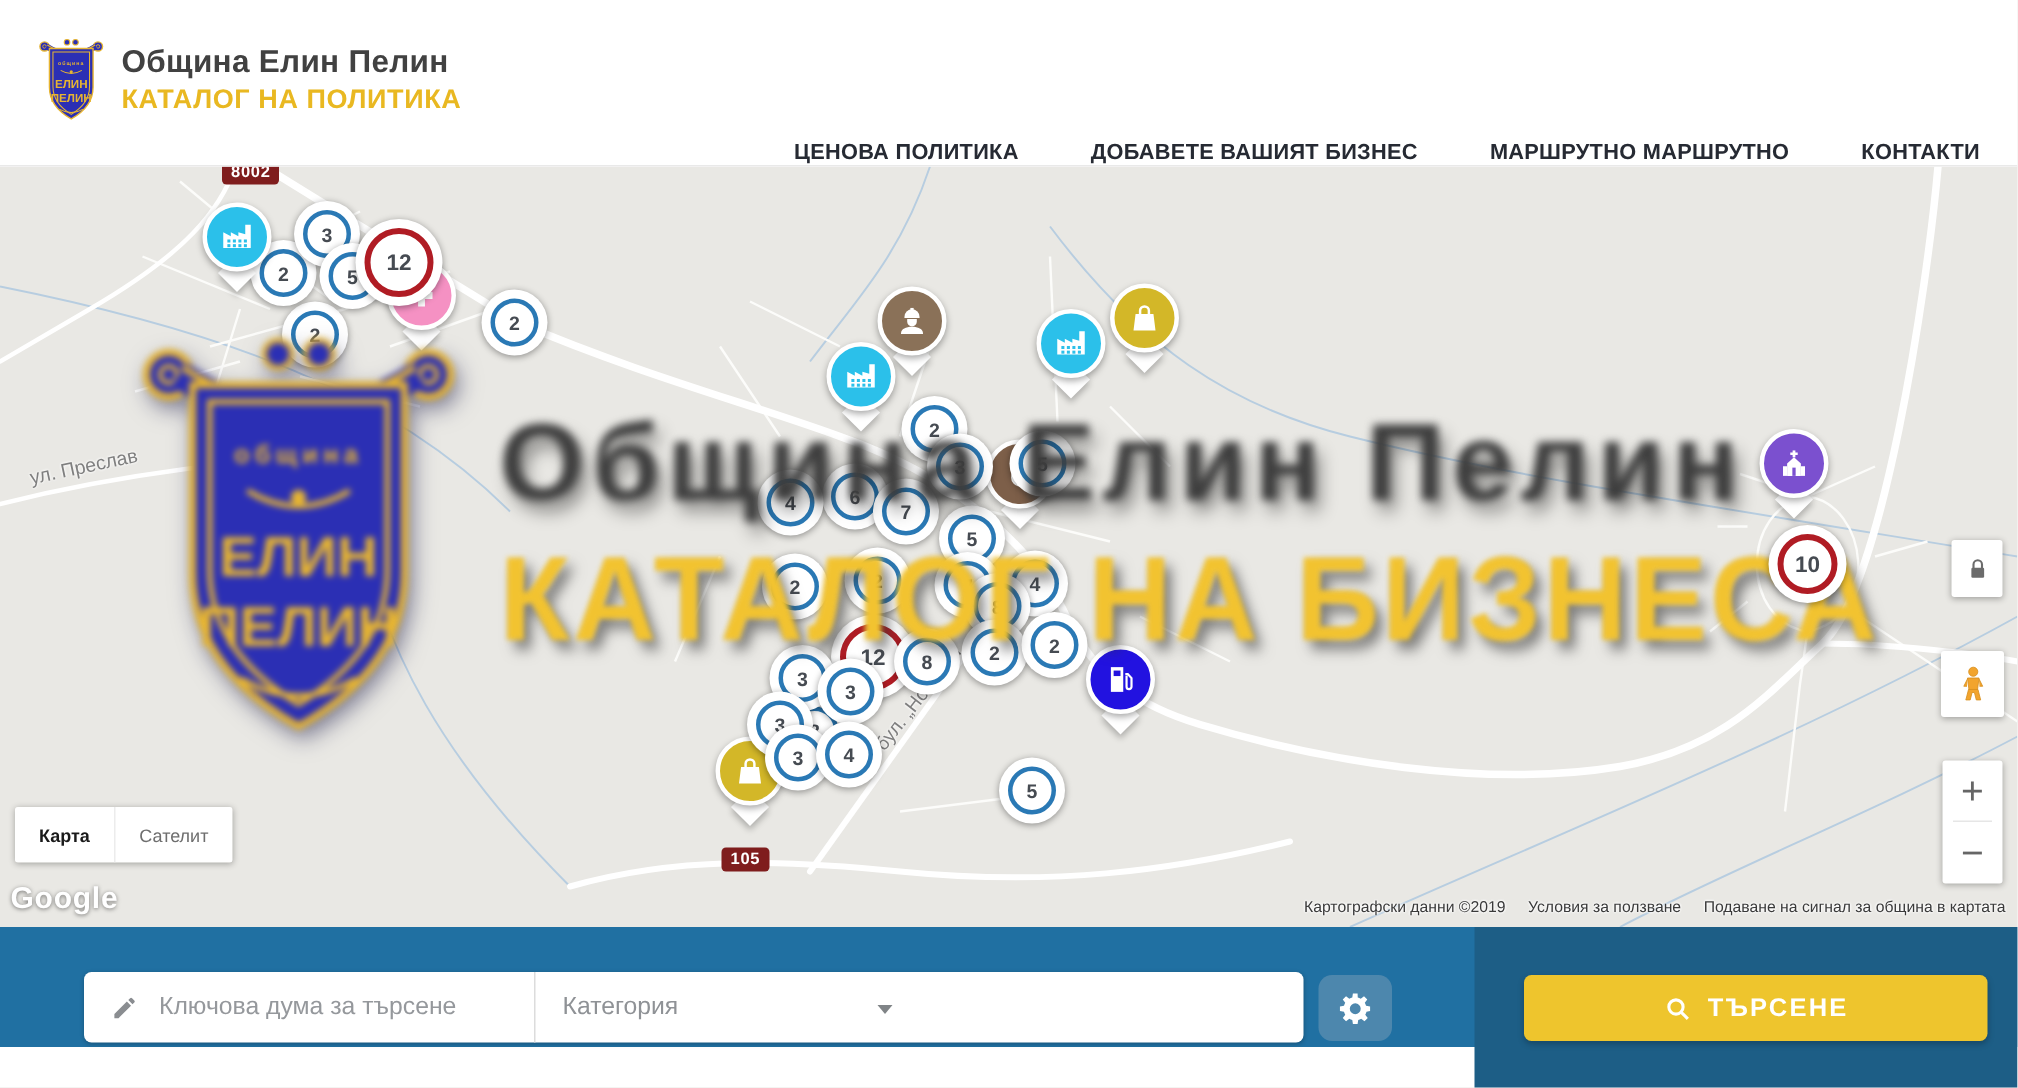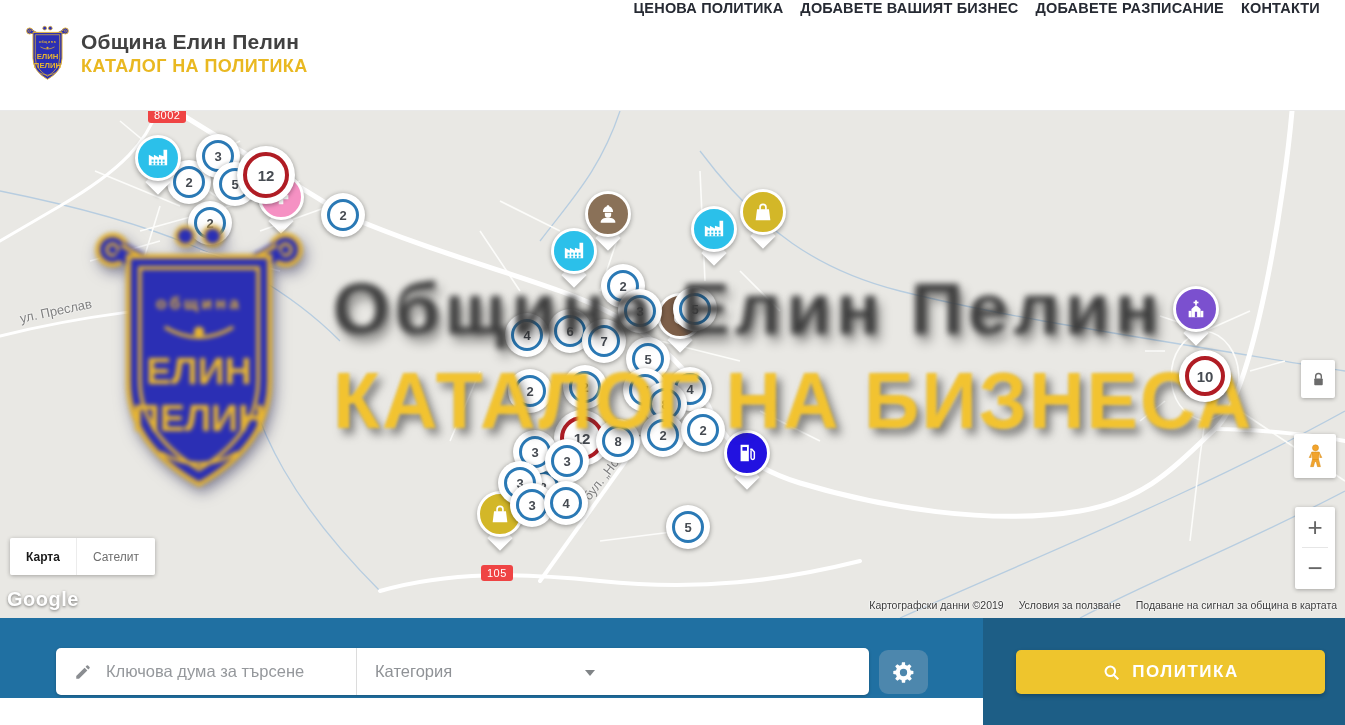--- a/index.html
+++ b/index.html
@@ -4,27 +4,27 @@
 <style>
   html,body{margin:0;padding:0}
   body{width:1345px;height:725px;overflow:hidden;font-family:"Liberation Sans",sans-serif;background:#fff}
 
   
   .header{position:relative;height:110px;background:#fff;border-bottom:1px solid #e9e9e9;z-index:100}
   .logo{position:absolute;left:24px;top:23px;display:flex;align-items:center;gap:10px;cursor:pointer}
   .logo-crest{width:47px;height:61px}
   .logo-title{font-size:21px;font-weight:700;color:#414141;line-height:1.1;letter-spacing:.2px}
   .logo-sub{font-size:18px;font-weight:700;color:#e9b821;letter-spacing:.4px;margin-top:2px}
-  .nav{position:absolute;right:25px;top:0;height:100%;display:flex;align-items:flex-start;gap:17px}
+  .nav{position:absolute;right:25px;top:0;height:100%;display:flex;align-items:flex-end;gap:48px}
   .nav a{font-size:14.5px;font-weight:700;color:#262a33;text-decoration:none;letter-spacing:.2px;white-space:nowrap}
 
   
   .map{position:relative;height:507px;background:#e9e8e4;overflow:hidden}
   .roads{position:absolute;left:0;top:0;z-index:1}
-  .road-badge{position:absolute;background:#ef4444;color:#fff;font-size:11px;font-weight:400;
+  .road-badge{position:absolute;background:#7f1d1d;color:#fff;font-size:11px;font-weight:700;
     padding:2px 6px;border-radius:3px;z-index:5;letter-spacing:.5px}
   .street-label{position:absolute;color:#7f7f7f;font-size:13px;z-index:5;white-space:nowrap;
     text-shadow:0 0 2px #fff,0 0 2px #fff;transform-origin:left center}
 
   
   .cluster{position:absolute;background:#fff;border-radius:50%;box-shadow:0 1px 5px rgba(0,0,0,.4);
     display:flex;align-items:center;justify-content:center;cursor:pointer}
   .cluster .ring{border-radius:50%;display:flex;align-items:center;justify-content:center;
     font-weight:700;color:#464b52;background:#fff}
 
@@ -114,21 +114,21 @@
         <use href="#crest"></use>
       </svg>
     <div>
       <div class="logo-title">Община Елин Пелин</div>
       <div class="logo-sub">КАТАЛОГ НА ПОЛИТИКА</div>
     </div>
   </div>
   <nav class="nav">
     <a href="#">ЦЕНОВА ПОЛИТИКА</a>
     <a href="#">ДОБАВЕТЕ ВАШИЯТ БИЗНЕС</a>
-    <a href="#">ДОБАВЕТЕ РАЗПИСАНИЕ</a>
+    <a href="#">МАРШРУТНО МАРШРУТНО</a>
     <a href="#">КОНТАКТИ</a>
   </nav>
 </div>
 
 <div class="map">
   <svg class="roads" width="1345" height="507">
     <g stroke="#b7cde0" stroke-width="1.3" fill="none">
       <path d="M0 80 C150 110 260 150 340 230"></path>
       <path d="M620 0 C600 60 570 90 540 130"></path>
       <path d="M700 40 C760 120 820 160 900 180 C1000 205 1100 220 1345 260"></path>
@@ -433,16 +433,16 @@
     <svg viewBox="0 0 24 24" width="25" height="25">
       <path fill="#fff" fill-rule="evenodd" d="M21.5 13.5v-3l-2.6-.4a7 7 0 0 0-.8-1.9l1.6-2.1-2.1-2.1-2.1 1.6a7 7 0 0 0-1.9-.8L13.5 2.2h-3l-.4 2.6a7 7 0 0 0-1.9.8L6.1 4 4 6.1l1.6 2.1a7 7 0 0 0-.8 1.9l-2.6.4v3l2.6.4c.2.7.4 1.3.8 1.9L4 17.9 6.1 20l2.1-1.6c.6.4 1.2.6 1.9.8l.4 2.6h3l.4-2.6a7 7 0 0 0 1.9-.8l2.1 1.6 2.1-2.1-1.6-2.1c.4-.6.6-1.2.8-1.9zM12 15.5a3.5 3.5 0 1 1 0-7 3.5 3.5 0 0 1 0 7z"></path>
     </svg>
   </button>
   <div class="search-panel">
     <button class="search-btn">
       <svg viewBox="0 0 24 24" width="19" height="19">
         <circle cx="10.5" cy="10.5" r="6" fill="none" stroke="#fff" stroke-width="2.6"></circle>
         <path d="M15 15l5.5 5.5" stroke="#fff" stroke-width="2.6"></path>
       </svg>
-      <span>ПОЛИТИКА</span>
+      <span>ТЪРСЕНЕ</span>
     </button>
   </div>
 </div>
 
 </body></html>

